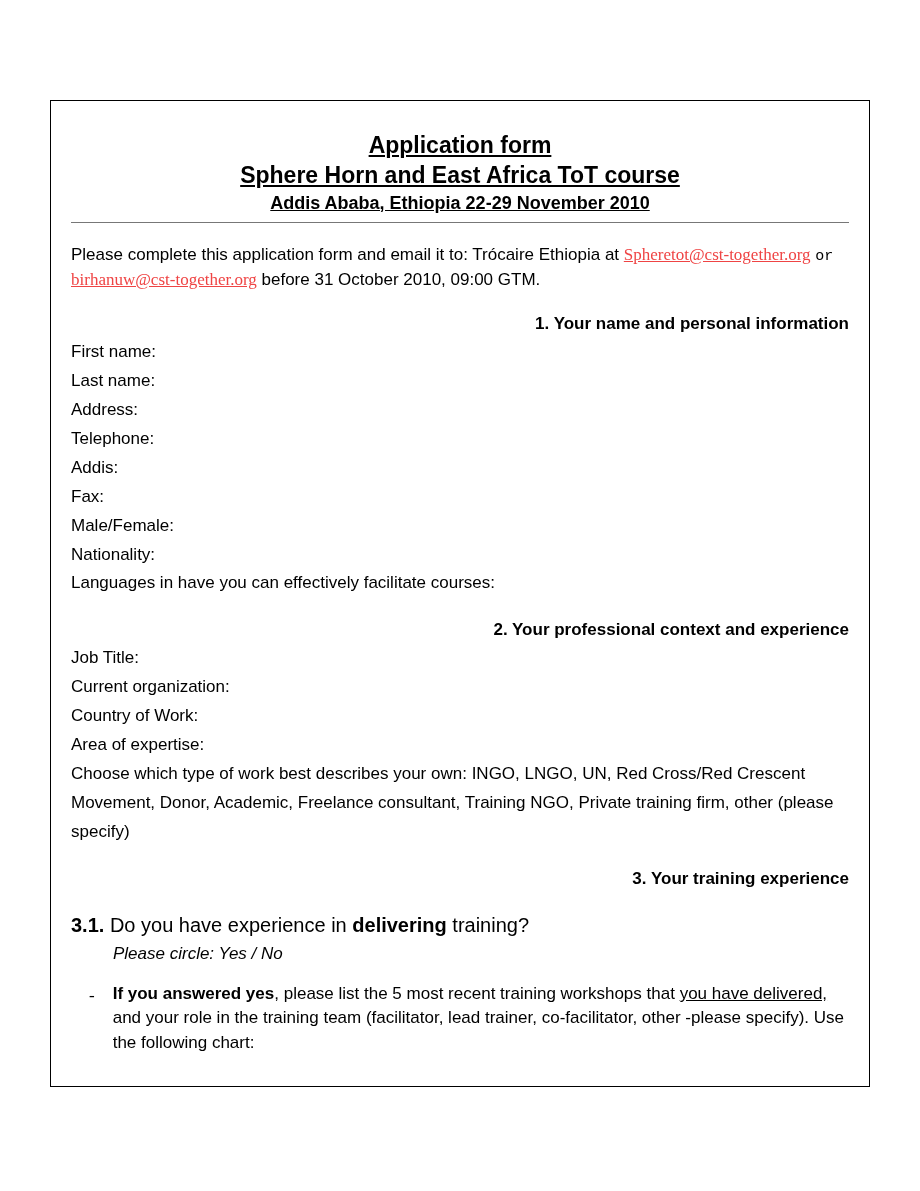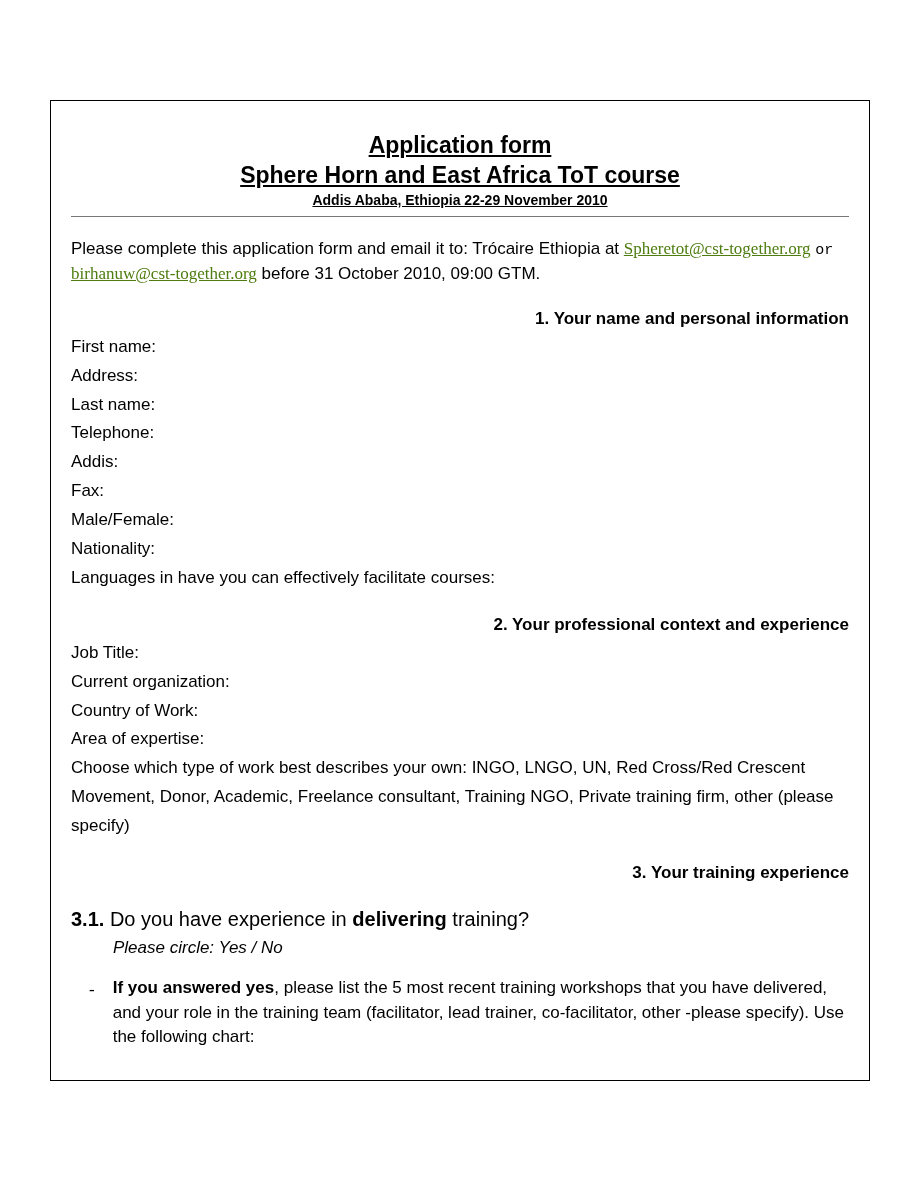--- a/index.html
+++ b/index.html
@@ -28,39 +28,39 @@
       text-decoration: underline;
       line-height: 1.3;
     }
     .header h2 {
       font-size: 23px;
       font-weight: bold;
       text-decoration: underline;
       line-height: 1.3;
     }
     .header h3 {
-      font-size: 14px;
+      font-size: 18px;
       font-weight: bold;
       text-decoration: underline;
       line-height: 1.4;
     }
     .divider {
       border: none;
       border-top: 1px solid #777;
       margin: 4px 0 20px 0;
     }
     .intro {
       font-size: 17px;
       line-height: 1.45;
       margin-bottom: 22px;
     }
     .intro a {
       font-family: "Times New Roman", Times, serif;
       font-size: 17px;
-      color: #4d7c0f;
+      color: #ef4444;
       text-decoration: underline;
     }
     .intro .or {
       font-family: Liberation Mono, monospace;
       font-size: 15px;
       color: #000;
     }
     .section-title {
       font-size: 17px;
       font-weight: bold;
@@ -91,21 +91,21 @@
       font-size: 17px;
       line-height: 1.45;
       padding-left: 18px;
     }
     .bullet-dash {
       font-family: "Times New Roman", Times, serif;
       margin-right: 18px;
       padding-top: 2px;
     }
     .bullet-text .bold { font-weight: bold; }
-    .bullet-text .underline { }
+    .bullet-text .underline { text-decoration: underline; }
   </style>
 </head>
 <body>
 
 <div class="page">
   <div class="border-box">
 
     <div class="header">
       <h1>Application form</h1>
       <h2>Sphere Horn and East Africa ToT course</h2>
@@ -116,22 +116,22 @@
     <p class="intro">
       <span>Please complete this application form and email it to: Trócaire Ethiopia at </span>
       <a href="#">Spheretot@cst-together.org</a>
       <span class="or">  or  </span>
       <a href="#">birhanuw@cst-together.org</a>
       <span> before 31 October 2010, 09:00 GTM.</span>
     </p>
 
     <div class="section-title">1. Your name and personal information</div>
     <div class="field-line">First name:</div>
+    <div class="field-line">Last name:</div>
     <div class="field-line">Address:</div>
-    <div class="field-line">Last name:</div>
     <div class="field-line">Telephone:</div>
     <div class="field-line">Addis:</div>
     <div class="field-line">Fax:</div>
     <div class="field-line">Male/Female:</div>
     <div class="field-line">Nationality:</div>
     <div class="field-line">Languages in have you can effectively facilitate courses:</div>
 
     <div class="section-title section-gap">2. Your professional context and experience</div>
     <div class="field-line">Job Title:</div>
     <div class="field-line">Current organization:</div>

